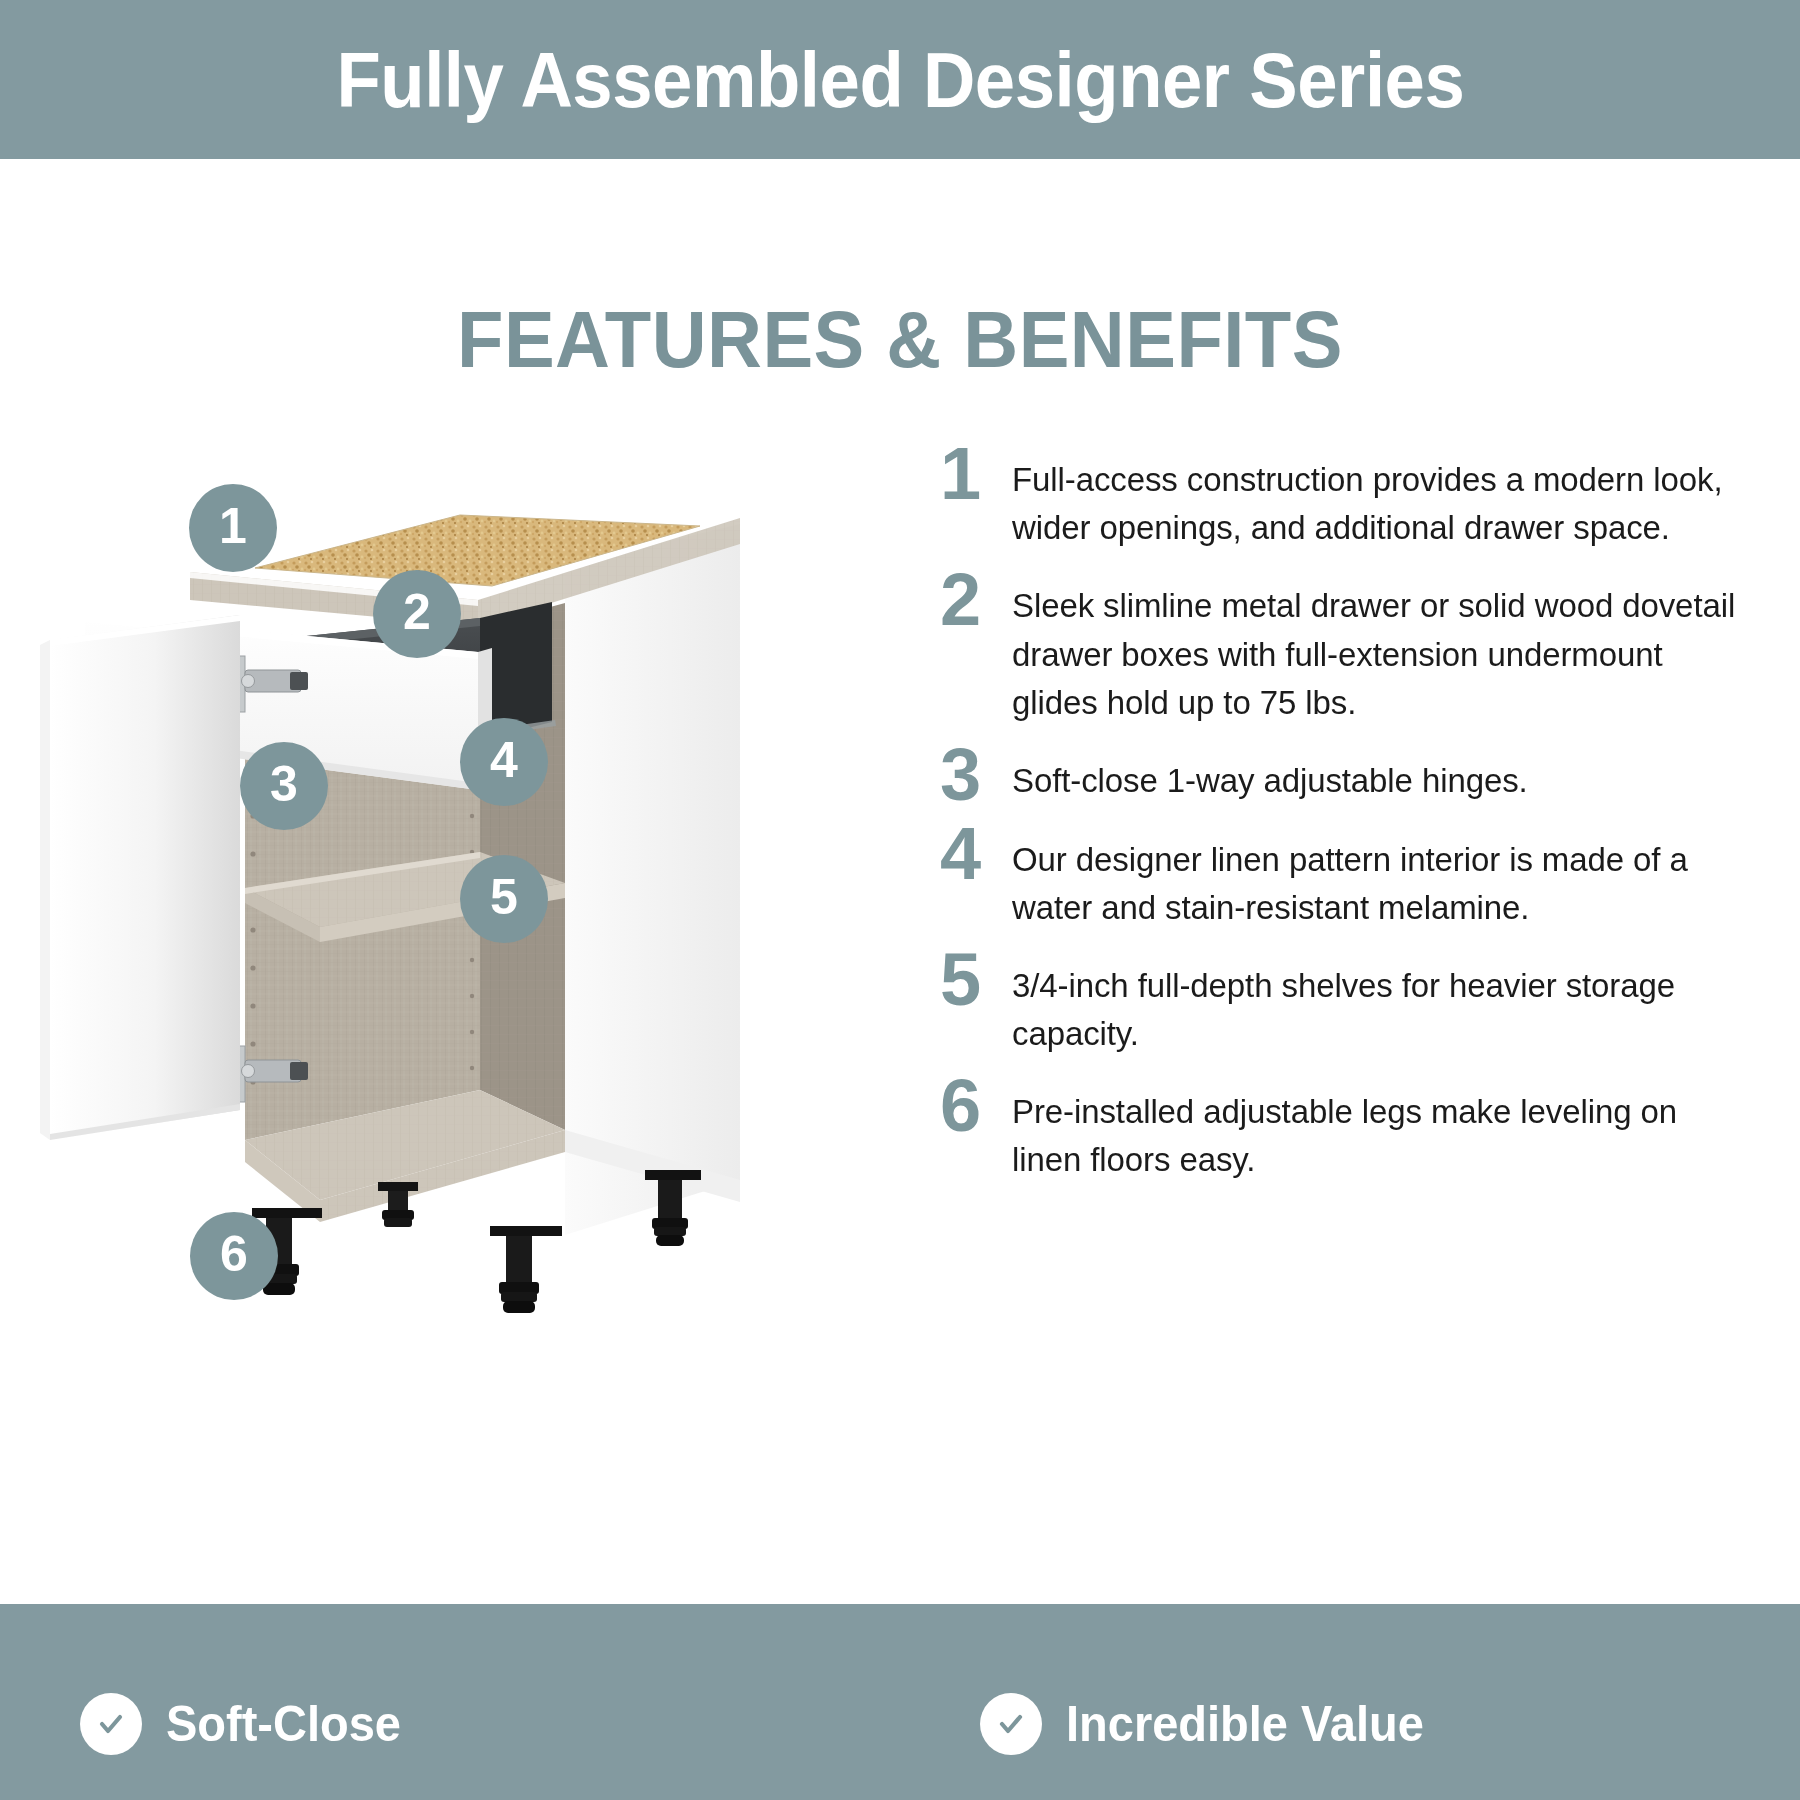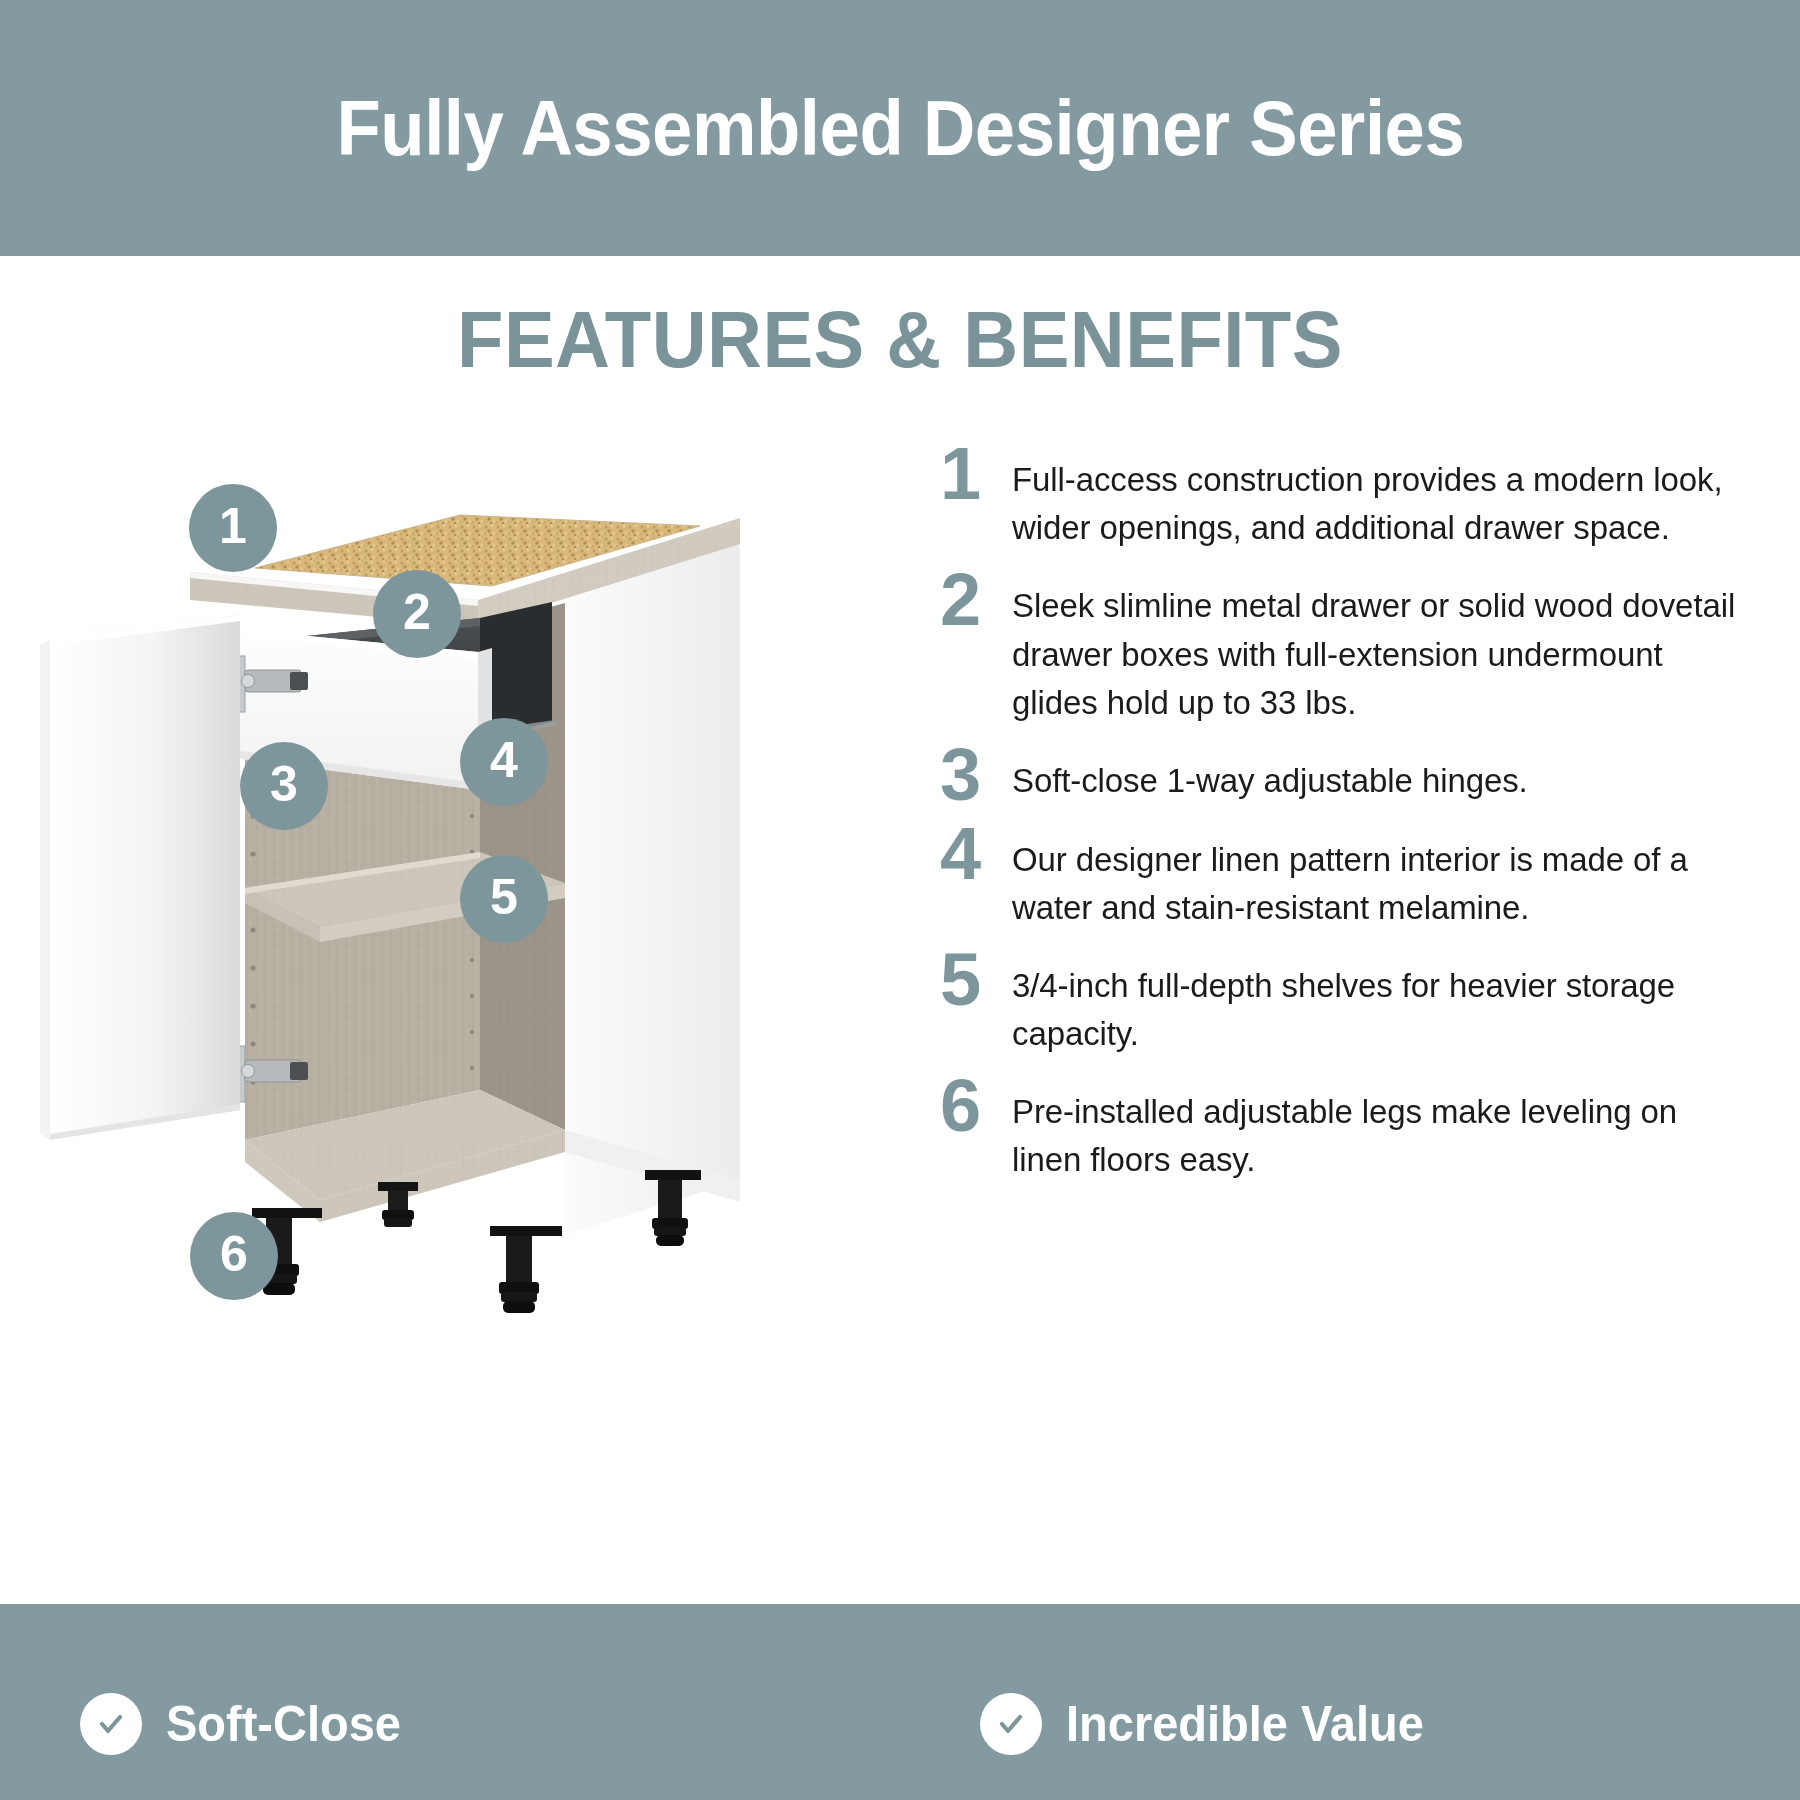--- a/index.html
+++ b/index.html
@@ -6,21 +6,21 @@
   body{
     width:1800px;height:1800px;
     background:#ffffff;
     font-family:"Liberation Sans", sans-serif;
     overflow:hidden;
     position:relative;
   }
 
   
   .header-bar{
-    position:absolute;left:0;top:0;width:1800px;height:256px;
+    position:absolute;left:0;top:0;width:1800px;height:159px;
     background:#839aa0;
     display:flex;align-items:center;justify-content:center;
   }
   .header-title{
     color:#ffffff;
     font-family:"Liberation Sans Narrow","Liberation Sans",sans-serif;
     font-weight:bold;
     font-size:78px;
     letter-spacing:-0.5px;
     transform:scaleX(0.93);
@@ -345,21 +345,21 @@
 
   <div class="features">
 
     <div class="feature">
       <div class="feature-num">1</div>
       <div class="feature-text">Full-access construction provides a modern look, wider openings, and additional drawer space.</div>
     </div>
 
     <div class="feature">
       <div class="feature-num">2</div>
-      <div class="feature-text">Sleek slimline metal drawer or solid wood dovetail drawer boxes with full-extension undermount glides hold up to 33 lbs.</div>
+      <div class="feature-text">Sleek slimline metal drawer or solid wood dovetail drawer boxes with full-extension undermount glides hold up to 75 lbs.</div>
     </div>
 
     <div class="feature">
       <div class="feature-num">3</div>
       <div class="feature-text">Soft-close 1-way adjustable hinges.</div>
     </div>
 
     <div class="feature">
       <div class="feature-num">4</div>
       <div class="feature-text">Our designer linen pattern interior is made of a water and stain-resistant melamine.</div>

